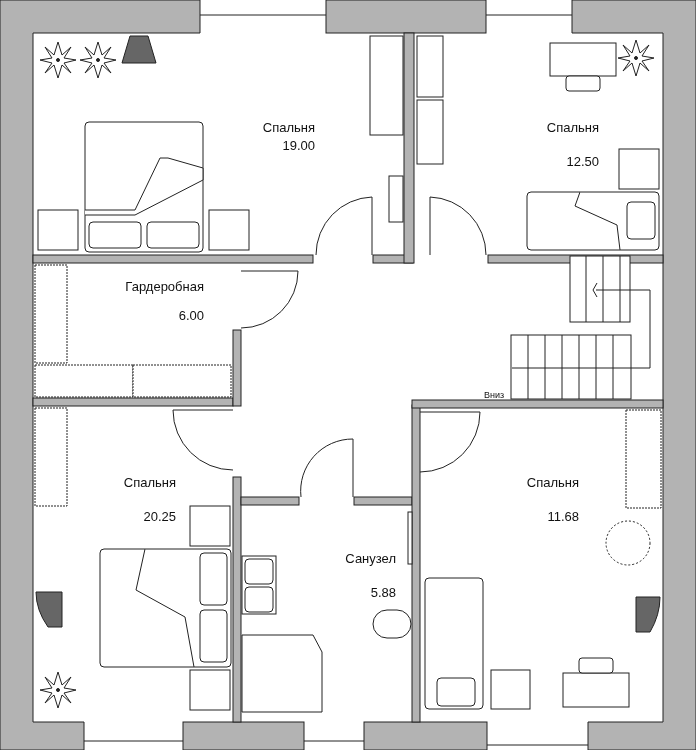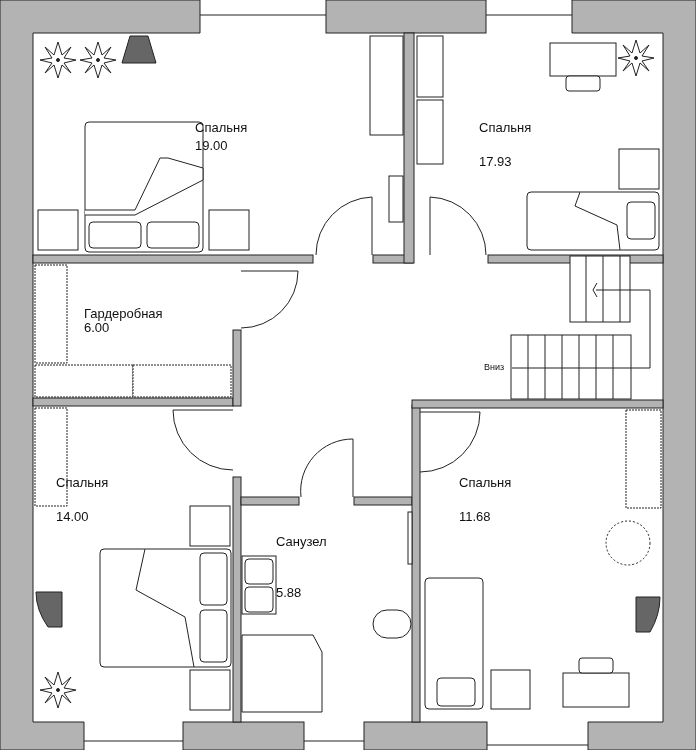--- a/index.html
+++ b/index.html
@@ -1,19 +1,19 @@
 <!DOCTYPE html>
 <html><head>
 <meta charset="utf-8">
 <style>
   html,body{margin:0;padding:0;background:#fff;}
   body{width:696px;height:750px;position:relative;overflow:hidden;font-family:"Liberation Sans",sans-serif;}
   .plan{position:absolute;left:0;top:0;width:696px;height:750px;}
-  .label{position:absolute;font-size:13px;color:#111;text-align:left;width:120px;}
-  .small{font-size:9px;width:auto;}
+  .label{position:absolute;font-size:13px;color:#111;text-align:right;width:120px;}
+  .small{font-size:9px;width:auto;margin-top:28px;}
 </style>
 </head>
 <body>
 
 <svg class="plan" viewBox="0 0 696 750" xmlns="http://www.w3.org/2000/svg">
   <defs>
     <g id="star">
       <polygon points="0,-18 4,-5 13,-13 6,-2 18,0 6,3 13,13 4,5 0,18 -4,5 -13,13 -6,3 -18,0 -6,-2 -13,-13 -4,-5" fill="#fff" stroke="#222" stroke-width="1"></polygon>
       <circle r="1.5" fill="#222"></circle>
     </g>
@@ -135,22 +135,22 @@
     <rect x="437" y="678" width="38" height="28" rx="4"></rect>
     <rect x="491" y="670" width="39" height="39"></rect>
     <rect x="563" y="673" width="66" height="34"></rect>
     <rect x="579" y="658" width="34" height="15" rx="3"></rect>
   </g>
 </svg>
 
 <div class="label" style="left:195px;top:120px">Спальня</div>
 <div class="label" style="left:195px;top:138px">19.00</div>
 <div class="label" style="left:479px;top:120px">Спальня</div>
-<div class="label" style="left:479px;top:154px">17.93</div>
-<div class="label" style="left:84px;top:306px">Гардеробная</div>
-<div class="label" style="left:84px;top:320px">6.00</div>
+<div class="label" style="left:479px;top:154px">12.50</div>
+<div class="label" style="left:84px;top:279px">Гардеробная</div>
+<div class="label" style="left:84px;top:308px">6.00</div>
 <div class="label" style="left:56px;top:475px">Спальня</div>
-<div class="label" style="left:56px;top:509px">14.00</div>
-<div class="label" style="left:276px;top:534px">Санузел</div>
+<div class="label" style="left:56px;top:509px">20.25</div>
+<div class="label" style="left:276px;top:551px">Санузел</div>
 <div class="label" style="left:276px;top:585px">5.88</div>
 <div class="label" style="left:459px;top:475px">Спальня</div>
 <div class="label" style="left:459px;top:509px">11.68</div>
 <div class="label small" style="left:484px;top:362px">Вниз</div>
 
 </body></html>

